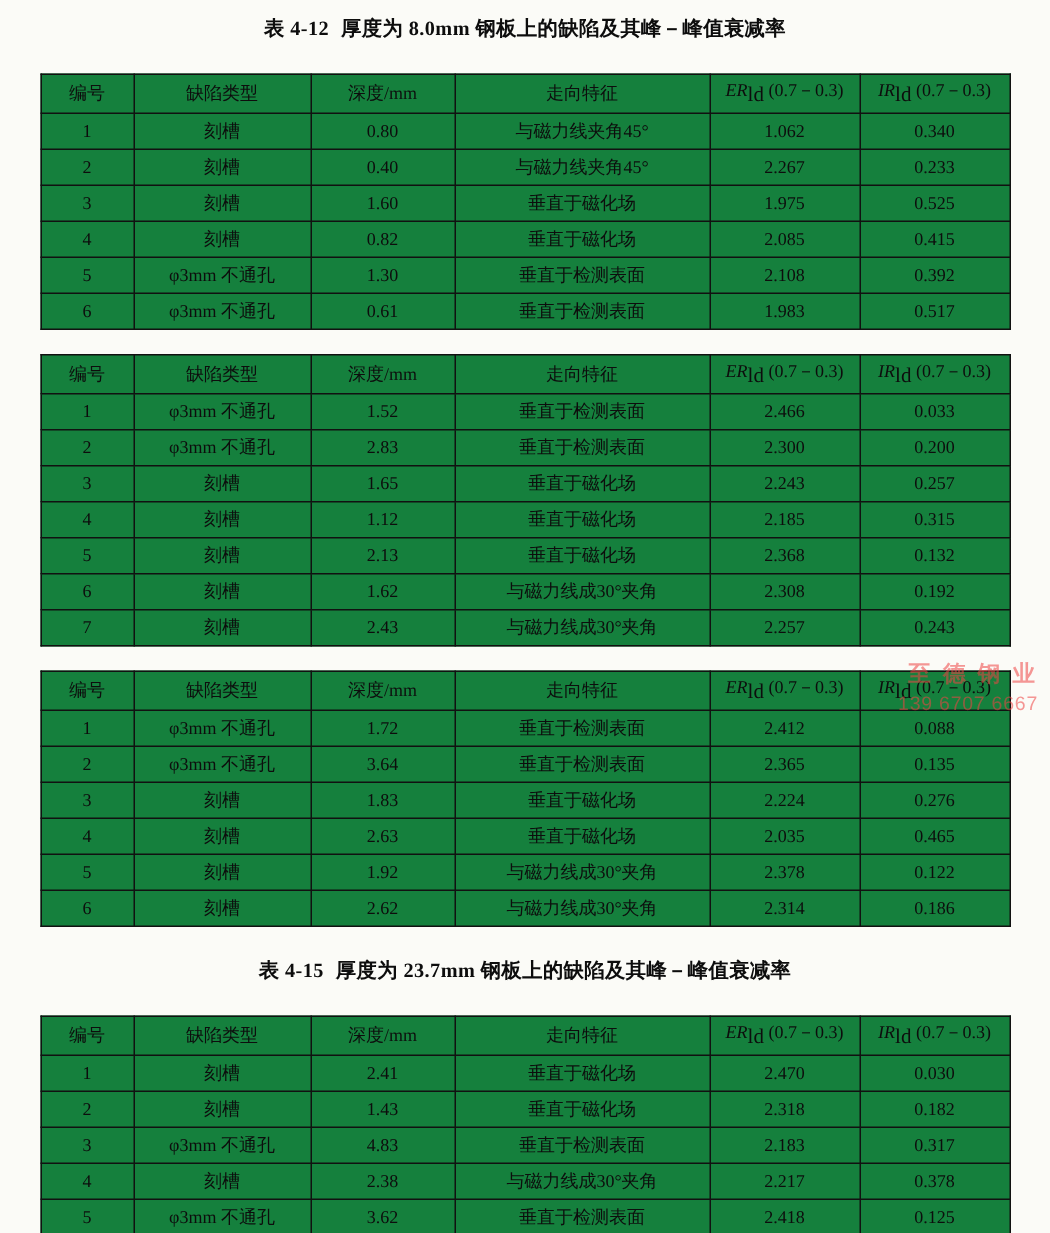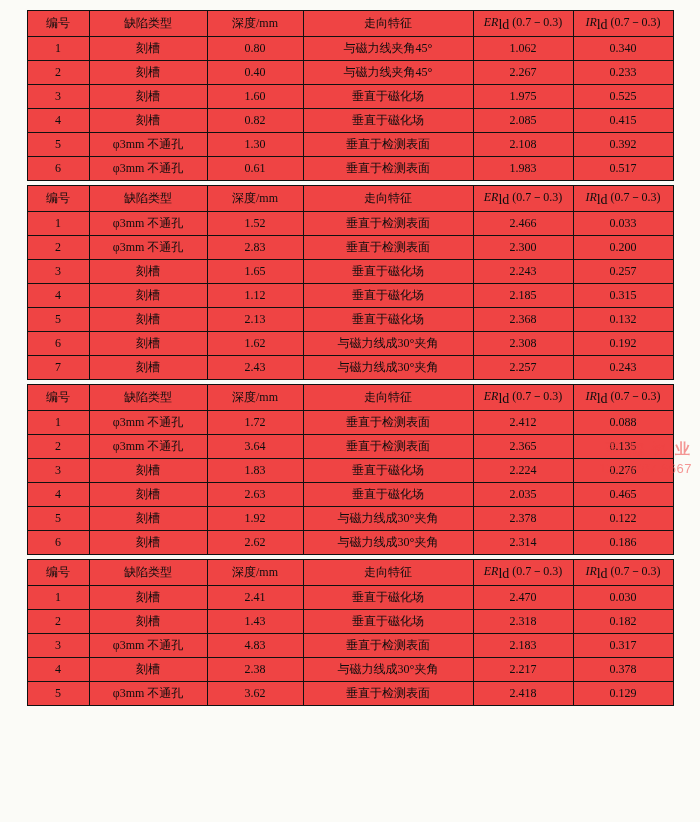--- a/index.html
+++ b/index.html
@@ -33,24 +33,24 @@
     letter-spacing: 0.3px;
     padding: 4px 0 5px 0;
     white-space: nowrap;
   }
   .caption .cap-num {
     font-family: "Liberation Serif", serif;
     margin-right: 8px;
   }
   table.dt {
     border-collapse: collapse;
-    margin: 4px auto;
+    margin: 16px auto;
     width: 646px;
     table-layout: fixed;
-    background: #ef4444;
+    background: #15803d;
   }
   table.dt th, table.dt td {
     border: 1px solid #111;
     text-align: center;
     vertical-align: middle;
     font-size: 12px;
     height: 23px;
     padding: 0 2px;
     font-family: "Liberation Serif", serif;
     white-space: nowrap;
@@ -100,20 +100,21 @@
     margin-top: 2px;
   }
 </style>
 </head>
 <body>
 
 <div class="page">
 
   <div id="tables-root">
       <div class="table-block">
+        <div class="caption"><span class="cap-num">表 4-12</span><span>厚度为 8.0mm 钢板上的缺陷及其峰－峰值衰减率</span></div>
         <table class="dt">
           <colgroup>
             <col class="col-no">
             <col class="col-type">
             <col class="col-depth">
             <col class="col-feat">
             <col class="col-er">
             <col class="col-ir">
           </colgroup>
           <thead>
@@ -324,20 +325,21 @@
               <td>刻槽</td>
               <td class="numcell">2.62</td>
               <td>与磁力线成30°夹角</td>
               <td class="numcell">2.314</td>
               <td class="numcell">0.186</td>
             </tr>
           </tbody>
         </table>
       </div>
       <div class="table-block">
+        <div class="caption"><span class="cap-num">表 4-15</span><span>厚度为 23.7mm 钢板上的缺陷及其峰－峰值衰减率</span></div>
         <table class="dt">
           <colgroup>
             <col class="col-no">
             <col class="col-type">
             <col class="col-depth">
             <col class="col-feat">
             <col class="col-er">
             <col class="col-ir">
           </colgroup>
           <thead>
@@ -382,21 +384,21 @@
               <td>与磁力线成30°夹角</td>
               <td class="numcell">2.217</td>
               <td class="numcell">0.378</td>
             </tr>
             <tr>
               <td class="numcell">5</td>
               <td>φ3mm 不通孔</td>
               <td class="numcell">3.62</td>
               <td>垂直于检测表面</td>
               <td class="numcell">2.418</td>
-              <td class="numcell">0.129</td>
+              <td class="numcell">0.125</td>
             </tr>
           </tbody>
         </table>
       </div>
     </div>
 
   <div class="watermark">
     <div class="wm-line1">至 德 钢 业</div>
     <div class="wm-line2">139 6707 6667</div>
   </div>

